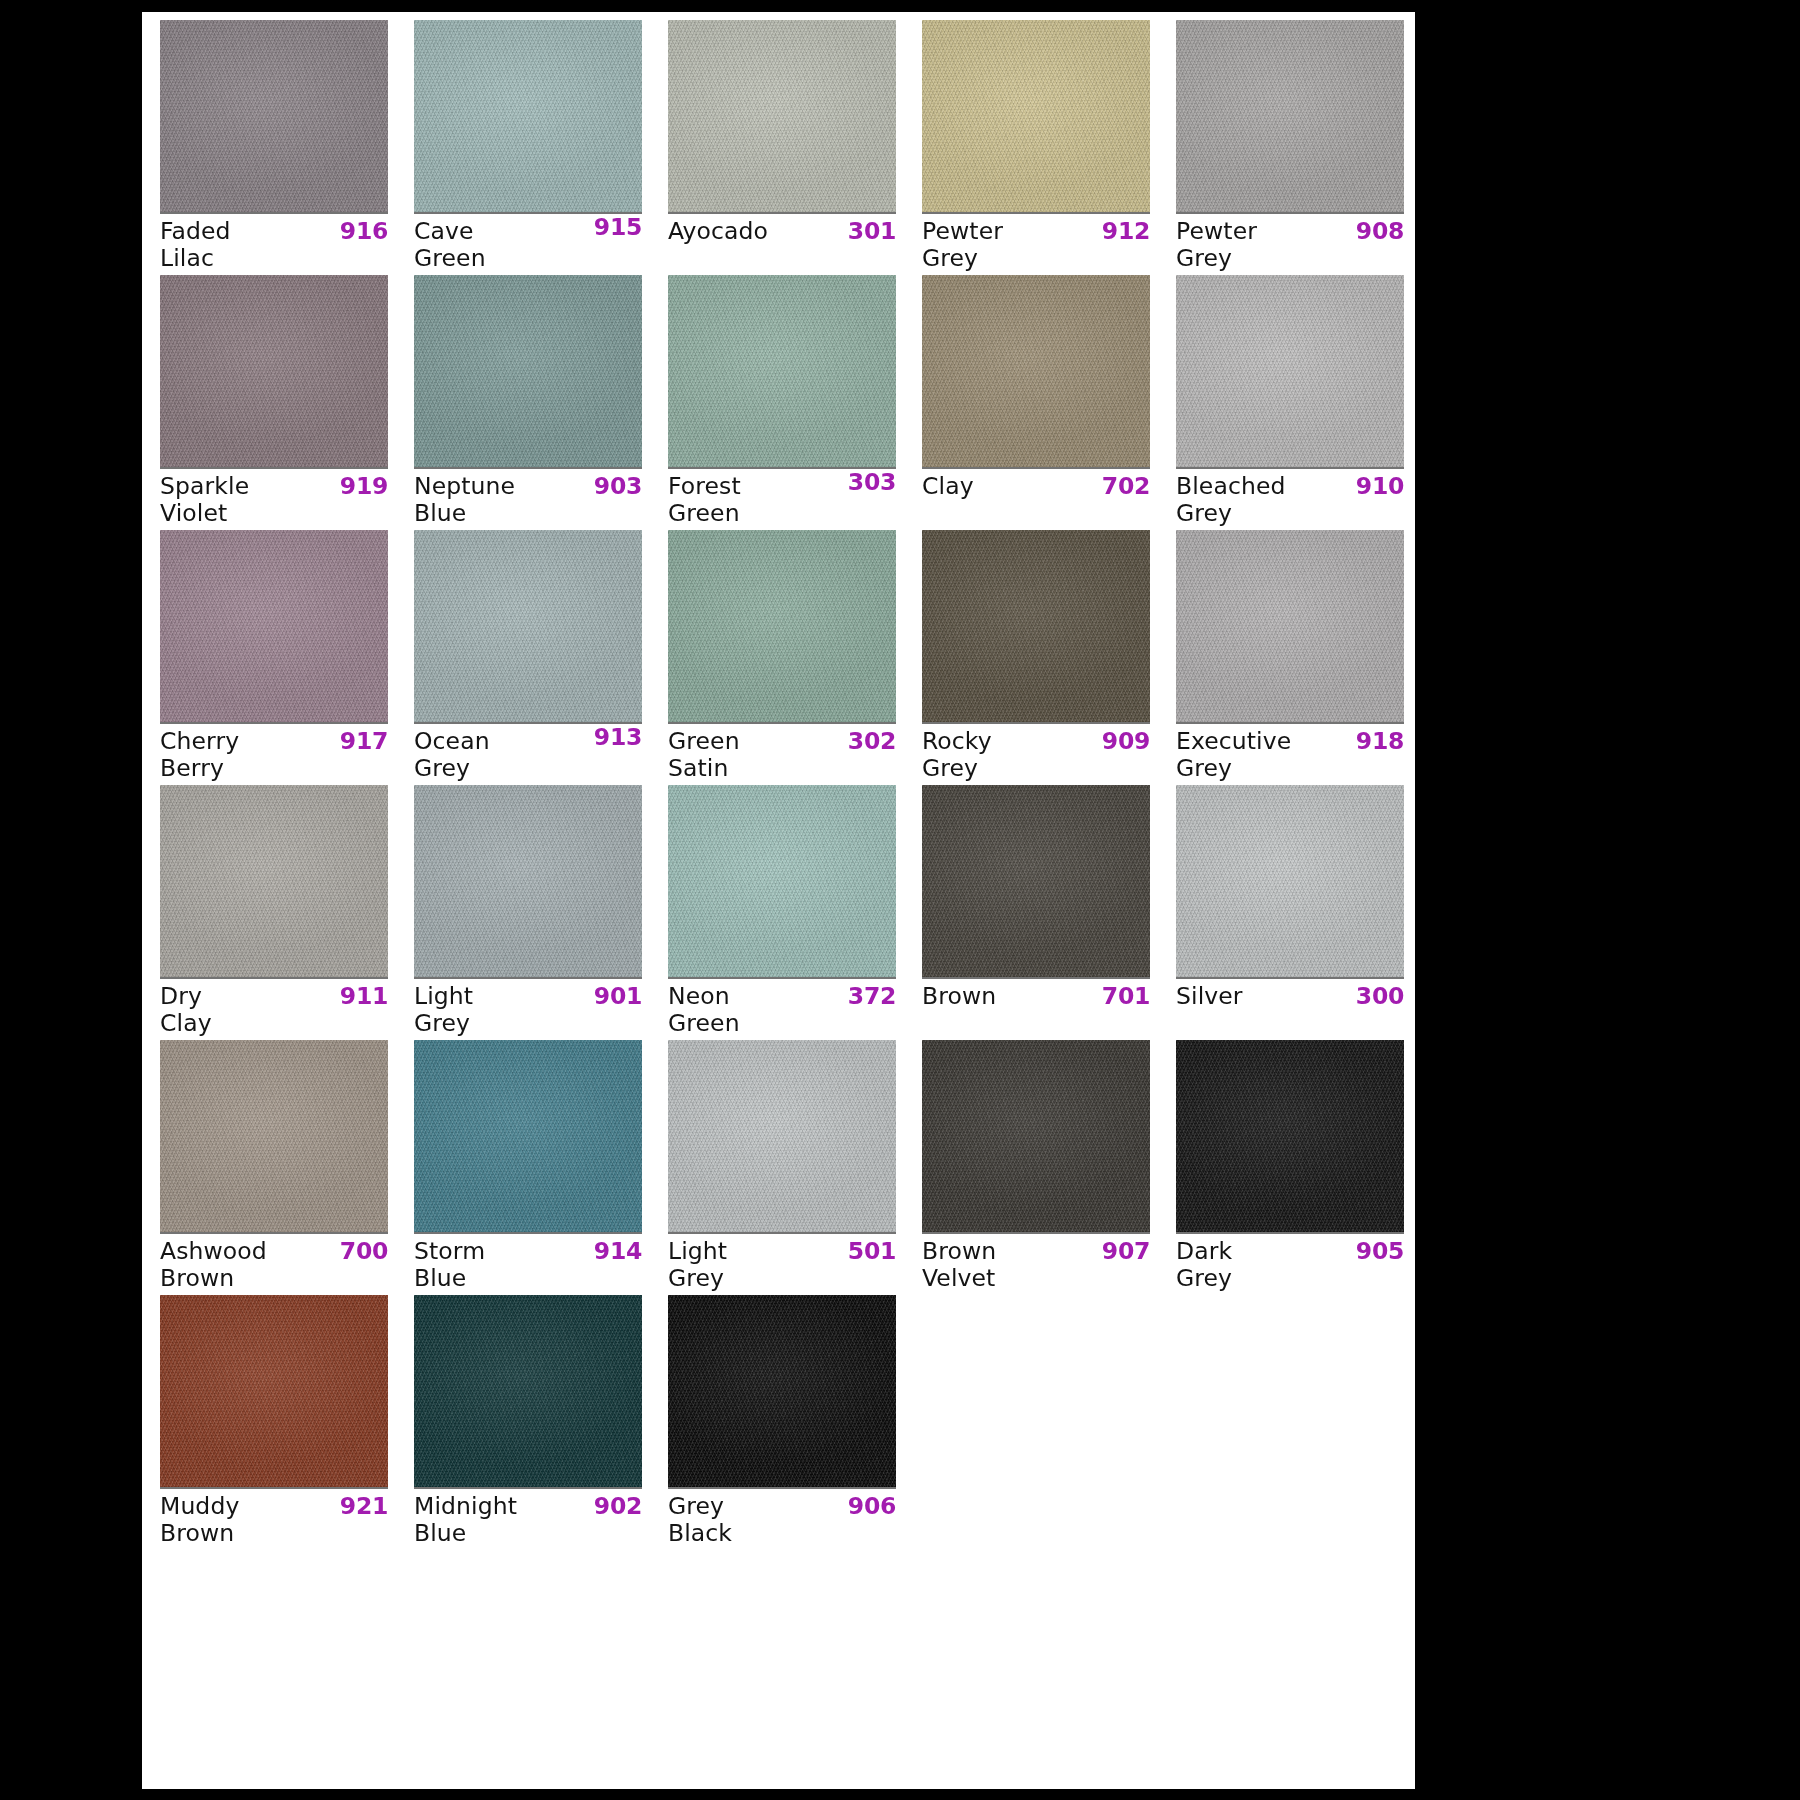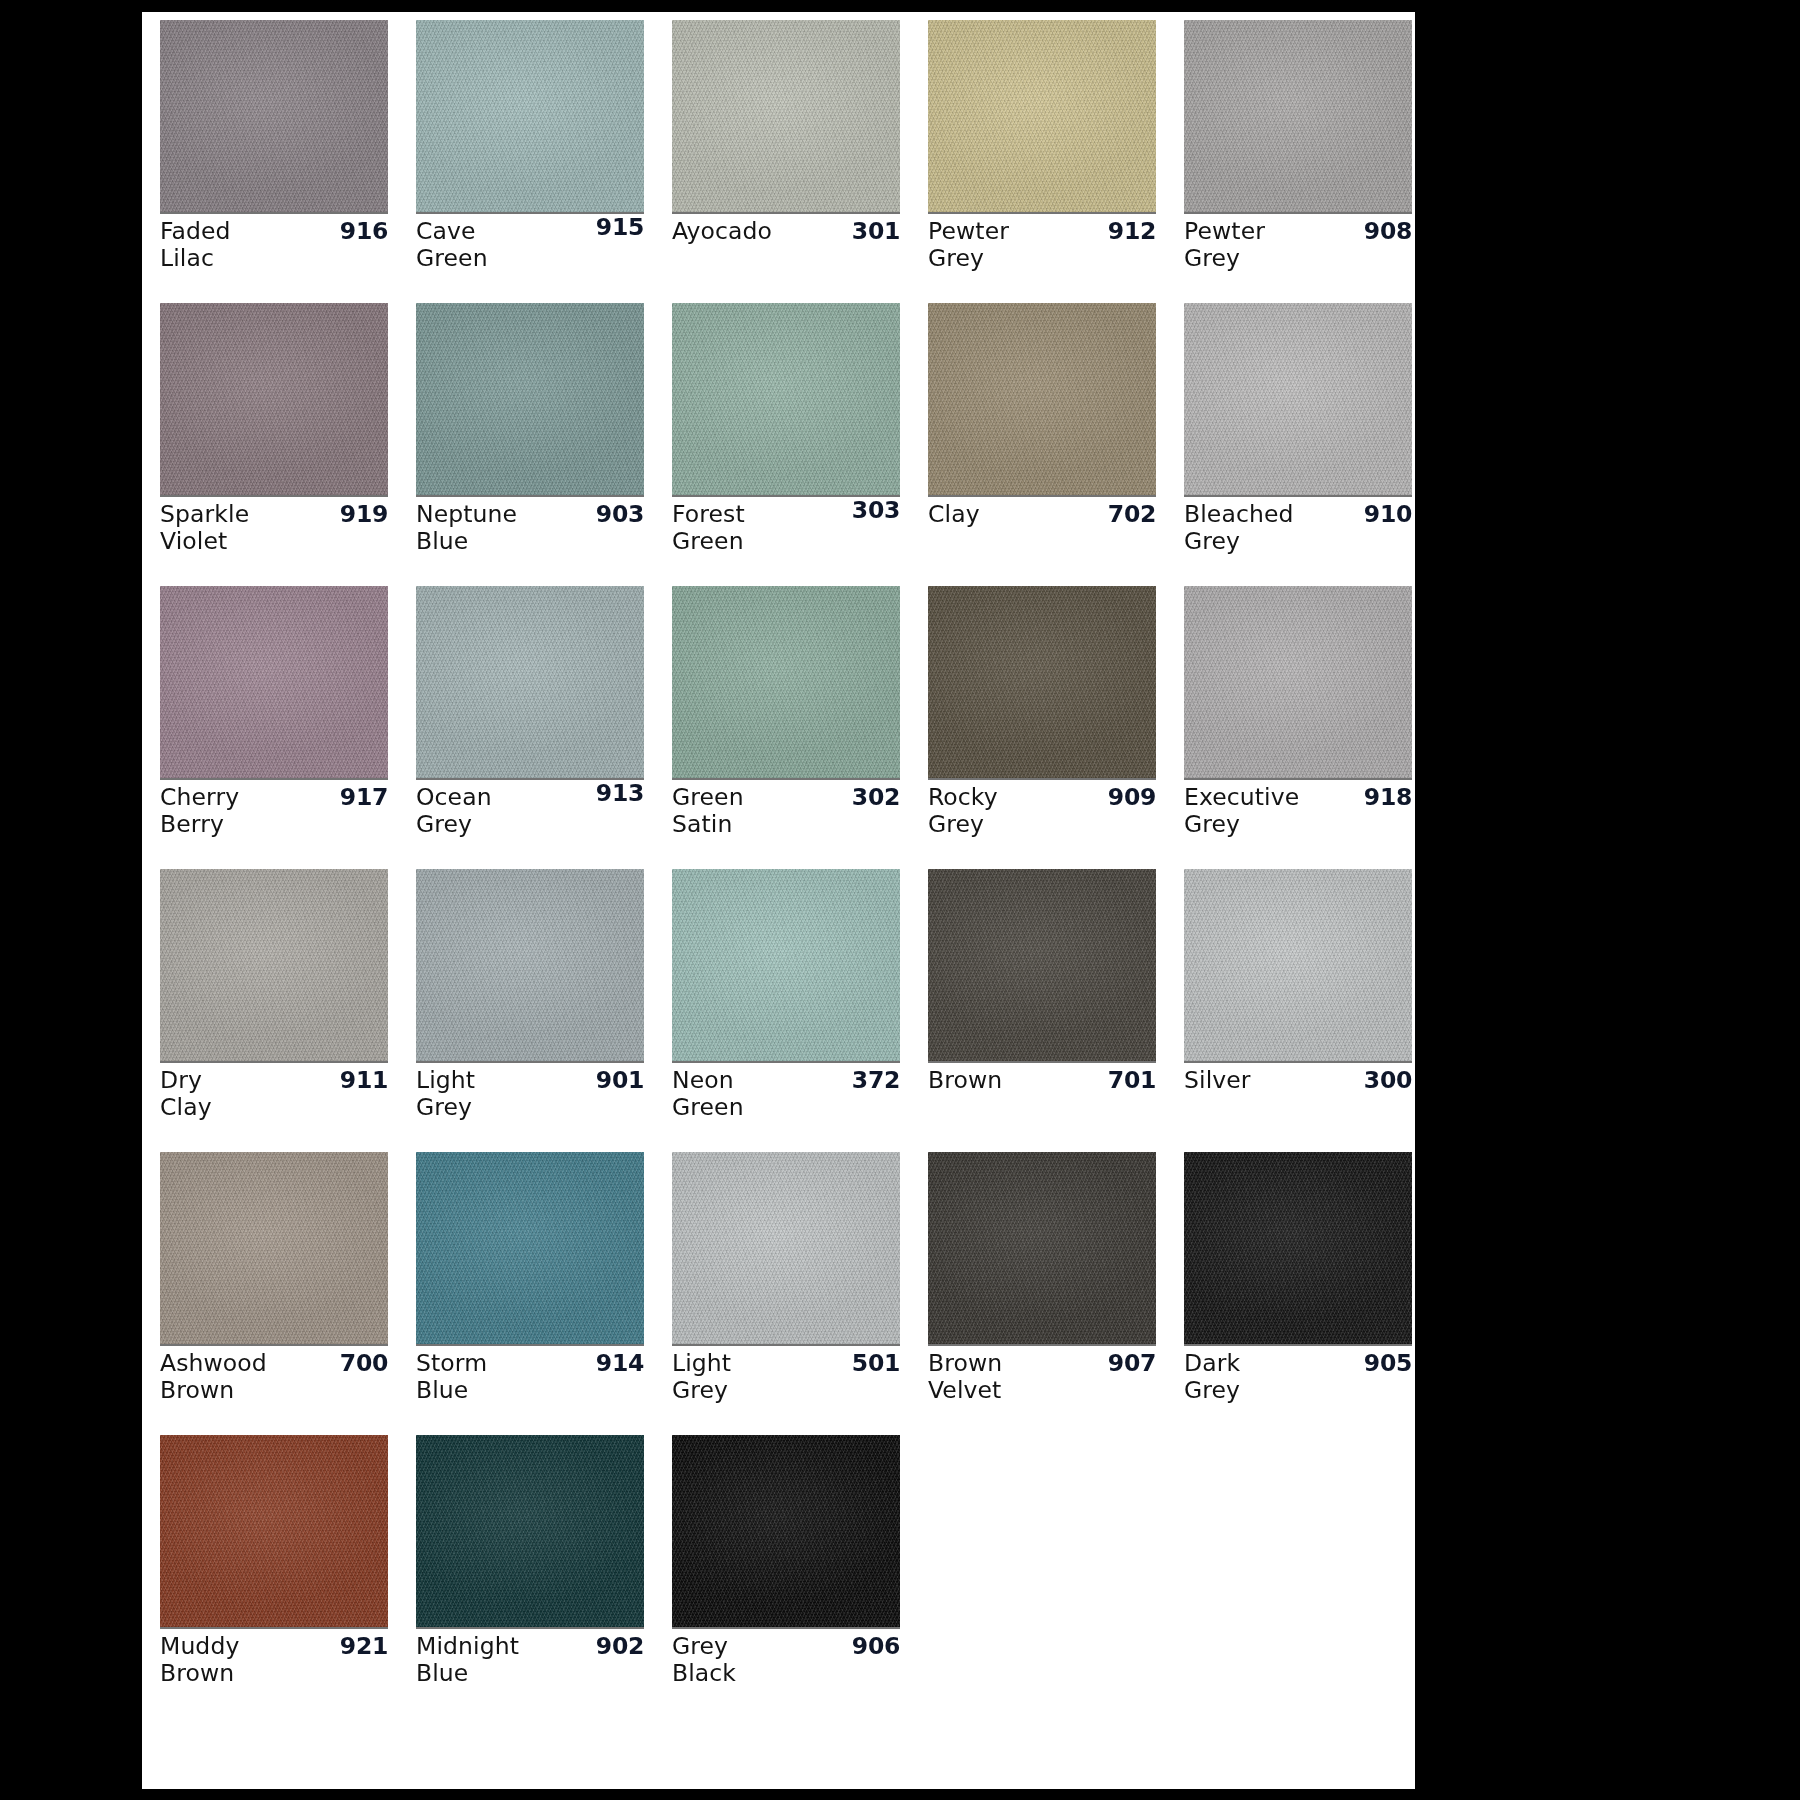--- a/index.html
+++ b/index.html
@@ -28,21 +28,20 @@
 
   #grid {
     position: absolute;
     left: 18px;
     top: 8px;
     width: 1250px;
     display: grid;
     grid-template-columns: repeat(5, 228px);
     column-gap: 26px;
     row-gap: 0px;
-    gap: 28px;
   }
 
   .cell {
     width: 228px;
     height: 255px;
     position: relative;
   }
   .cell.empty { visibility: hidden; }
 
   .swatch {
@@ -107,21 +106,21 @@
     letter-spacing: 0.1px;
     white-space: nowrap;
   }
   .cap-name { display: inline-block; }
   .cap-code {
     position: absolute;
     right: 0;
     top: 0;
     font-size: 23.5px;
     font-weight: bold;
-    color: #0f172a;
+    color: #a21caf;
     letter-spacing: -0.3px;
   }
   
   .cap-code.raised { top: -4px; margin-left: 16px; }
 </style>
 </head>
 <body>
 
 <div id="page">
   <div id="grid">

